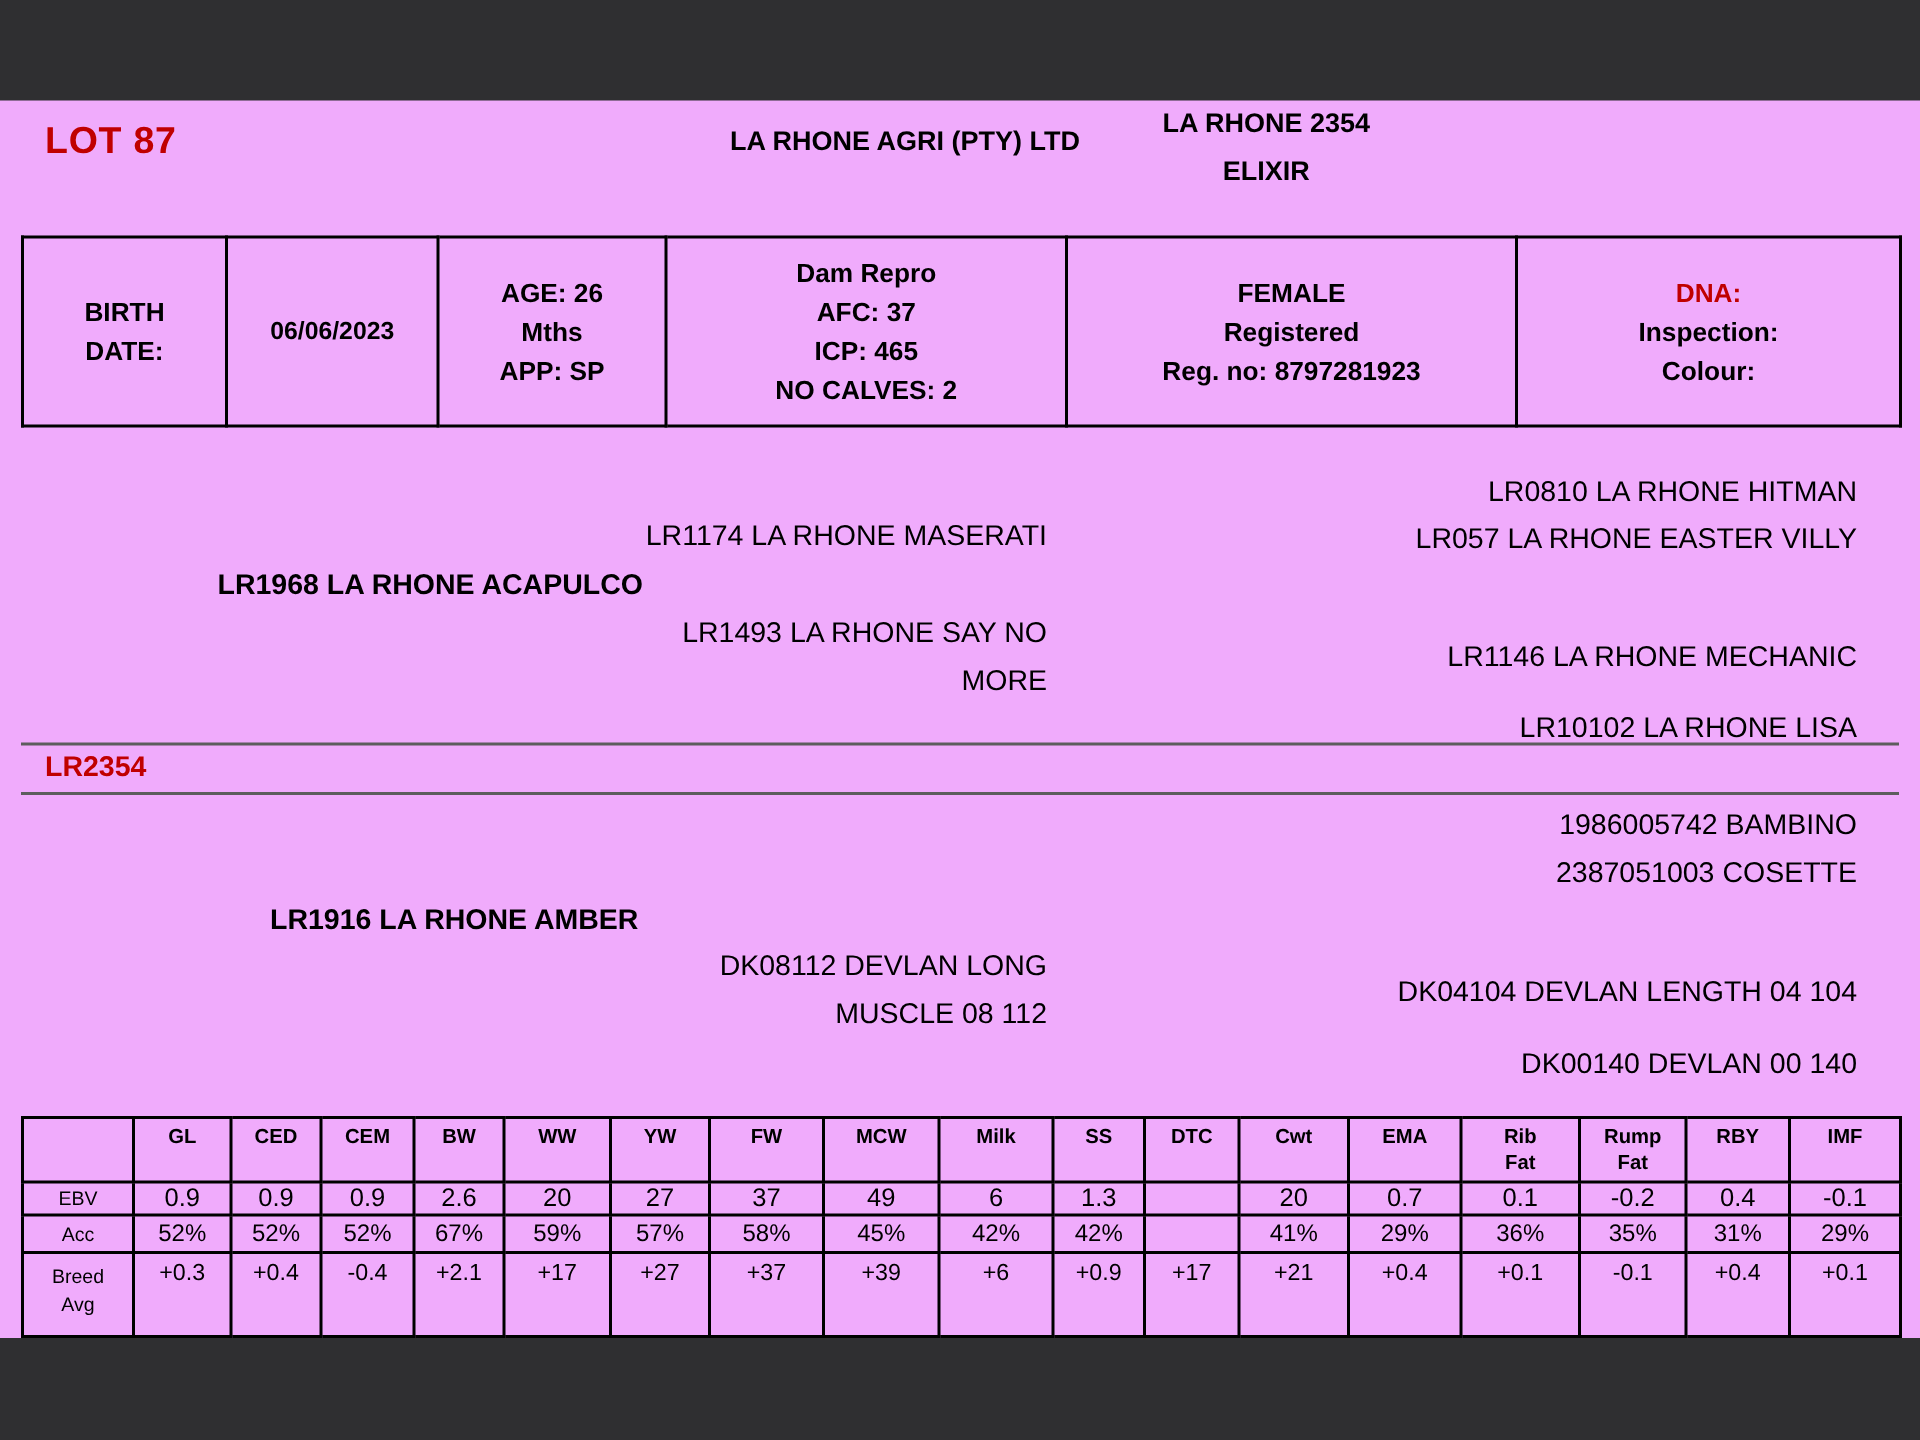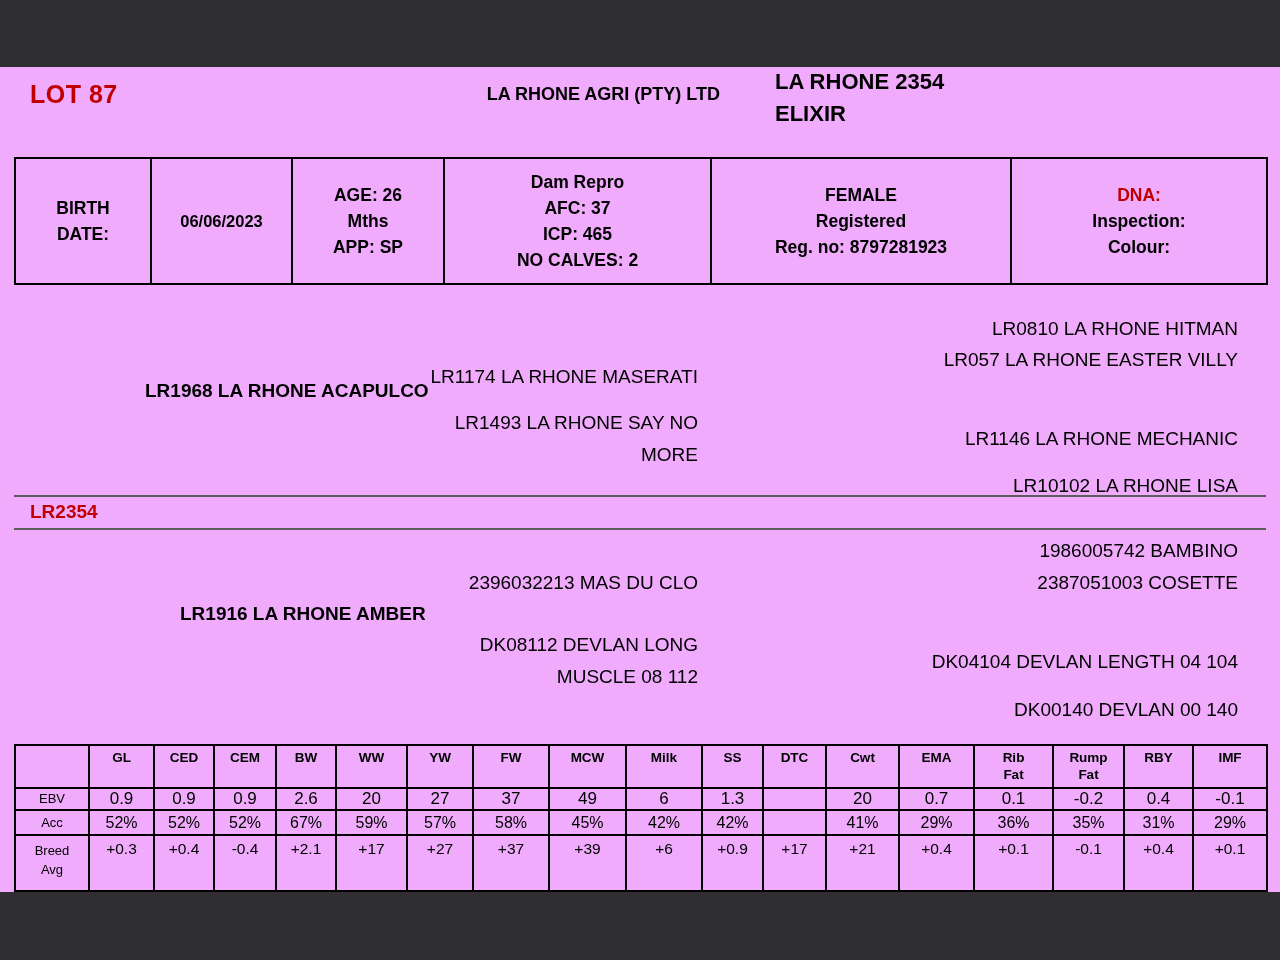--- a/index.html
+++ b/index.html
@@ -14,21 +14,21 @@
   .lot-number {
     position:absolute; left:30px; top:80px;
     font-size:25px; font-weight:bold; color:#c00000; letter-spacing:0.5px;
   }
   .company-title {
     position:absolute; left:340px; top:84px; width:380px; text-align:right;
     font-size:18px; font-weight:bold;
   }
   .animal-title {
     position:absolute; left:775px; top:66px;
-    font-size:22px; font-weight:bold; line-height:32px;
+    font-size:18px; font-weight:bold; line-height:32px;text-align:center;
   }
   .animal-title div { white-space:nowrap; }
 
   
   .info-table {
     position:absolute; left:14px; top:157px; width:1252px; height:128px;
     border-collapse:collapse; table-layout:fixed;
   }
   .info-table td {
     border:2px solid #000; padding:0 2px; text-align:center; vertical-align:middle;
@@ -117,33 +117,32 @@
       <td>
         <span class="info-line red-text">DNA:</span>
         <span class="info-line">Inspection:</span>
         <span class="info-line">Colour:</span>
       </td>
     </tr>
   </tbody>
     </table>
 
   <div class="ped-item align-far" style="top:313px">LR0810 LA RHONE HITMAN</div>
-  <div class="ped-item align-mid" style="top:361px">LR1174 LA RHONE MASERATI</div>
+  <div class="ped-item align-mid" style="top:342px">LR1174 LA RHONE MASERATI</div>
   <div class="ped-item align-far" style="top:344px">LR057 LA RHONE EASTER VILLY</div>
   <div class="ped-item ped-bold" style="left:145px; top:375px">LR1968 LA RHONE ACAPULCO</div>
   <div class="ped-item align-mid ped-wrap" style="top:407px; width:288px">LR1493 LA RHONE SAY NO MORE</div>
   <div class="ped-item align-far" style="top:423px">LR1146 LA RHONE MECHANIC</div>
   <div class="ped-item align-far" style="top:470px">LR10102 LA RHONE LISA</div>
 
   <div class="divider" style="top:495px"></div>
   <div class="subject-id">LR2354</div>
   <div class="divider" style="top:528px"></div>
 
   <div class="ped-item align-far" style="top:535px">1986005742 BAMBINO</div>
-  <div class="ped-item align-mid" style="top:567px">2396032213 MAS DU CLO</div>
   <div class="ped-item align-far" style="top:567px">2387051003 COSETTE</div>
   <div class="ped-item ped-bold" style="left:180px; top:598px">LR1916 LA RHONE AMBER</div>
   <div class="ped-item align-mid ped-wrap" style="top:629px; width:250px">DK08112 DEVLAN LONG MUSCLE 08 112</div>
   <div class="ped-item align-far" style="top:646px">DK04104 DEVLAN LENGTH 04 104</div>
   <div class="ped-item align-far" style="top:694px">DK00140 DEVLAN 00 140</div>
 
   <table class="stats-table">
       <colgroup>
         <col style="width: 74px;">
         <col style="width: 65px;">

